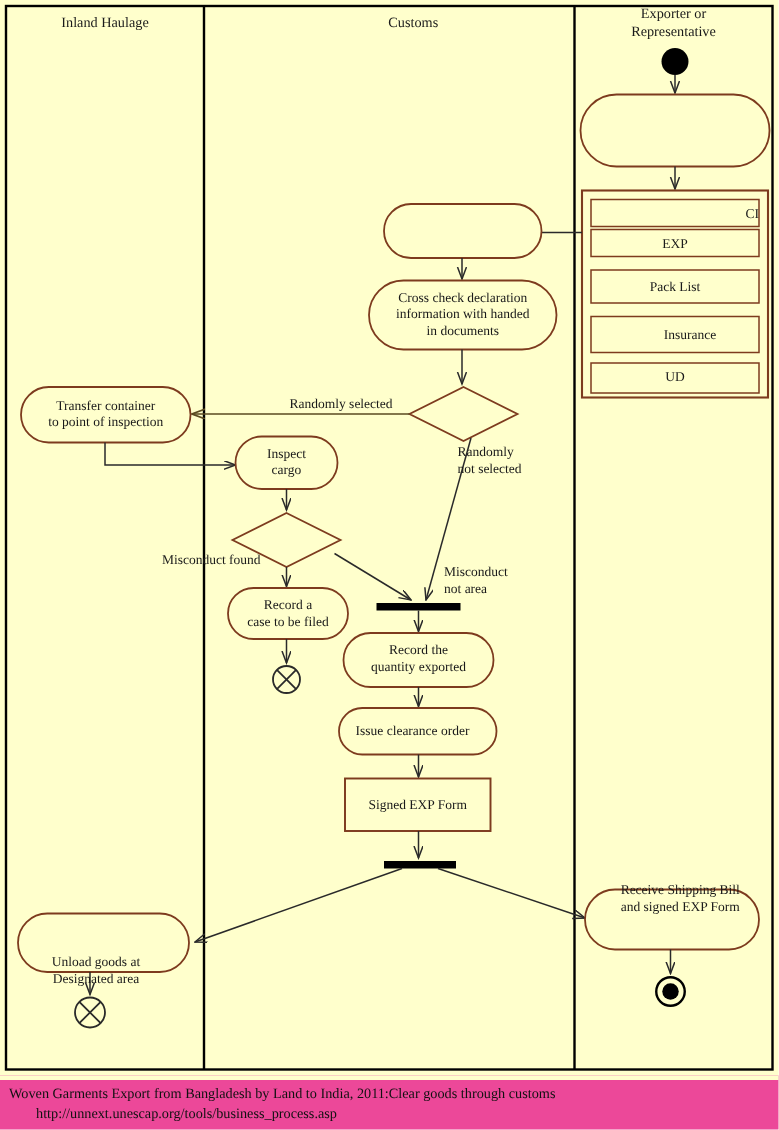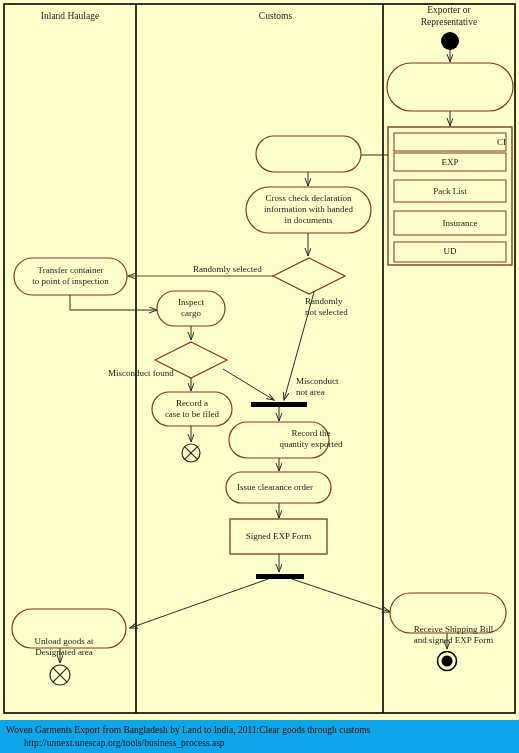--- a/index.html
+++ b/index.html
@@ -73,21 +73,21 @@
     line-height: 11px;
     font-family: "Liberation Serif", serif;
   }
   
   #caption {
     position: absolute;
     left: 0;
     top: 717px;
     width: 519px;
     height: 36px;
-    background: #0ea5e9;
+    background: #ec4899;
     font-family: "Liberation Serif", serif;
     font-size: 9.5px;
     color: #111111;
     line-height: 13px;
     padding: 4px 6px 0 6px;
     box-sizing: border-box;
   }
   #caption div { white-space: nowrap; }
   .top-strip {
     position: absolute;
@@ -234,35 +234,35 @@
     <div class="node-label" style="left:157px; top:297px; width:68px;">
       <div>Inspect</div>
       <div>cargo</div>
     </div>
 
     <div class="node-label" style="left:152px; top:398px; width:80px;">
       <div>Record a</div>
       <div>case to be filed</div>
     </div>
 
-    <div class="node-label" style="left:229px; top:428px; width:100px;margin-left:32px;">
+    <div class="node-label" style="left:229px; top:428px; width:100px;">
       <div>Record the</div>
       <div>quantity exported</div>
     </div>
 
     <div class="node-label" style="left:226px; top:482px; width:98px;">Issue clearance order</div>
 
     <div class="node-label" style="left:230px; top:531px; width:97px;">Signed EXP Form</div>
 
     <div class="node-label" style="left:12px; top:636px; width:104px;">
       <div>Unload goods at</div>
       <div>Designated area</div>
     </div>
 
-    <div class="node-label" style="left:390px; top:624px; width:127px;">
+    <div class="node-label" style="left:390px; top:588px; width:127px;">
       <div>Receive Shipping Bill</div>
       <div>and signed EXP Form</div>
     </div>
 
     <div class="edge-label" style="left:193px; top:264px;">Randomly selected</div>
 
     <div class="edge-label" style="left:305px; top:296px;">
       <div>Randomly</div>
       <div>not selected</div>
     </div>

